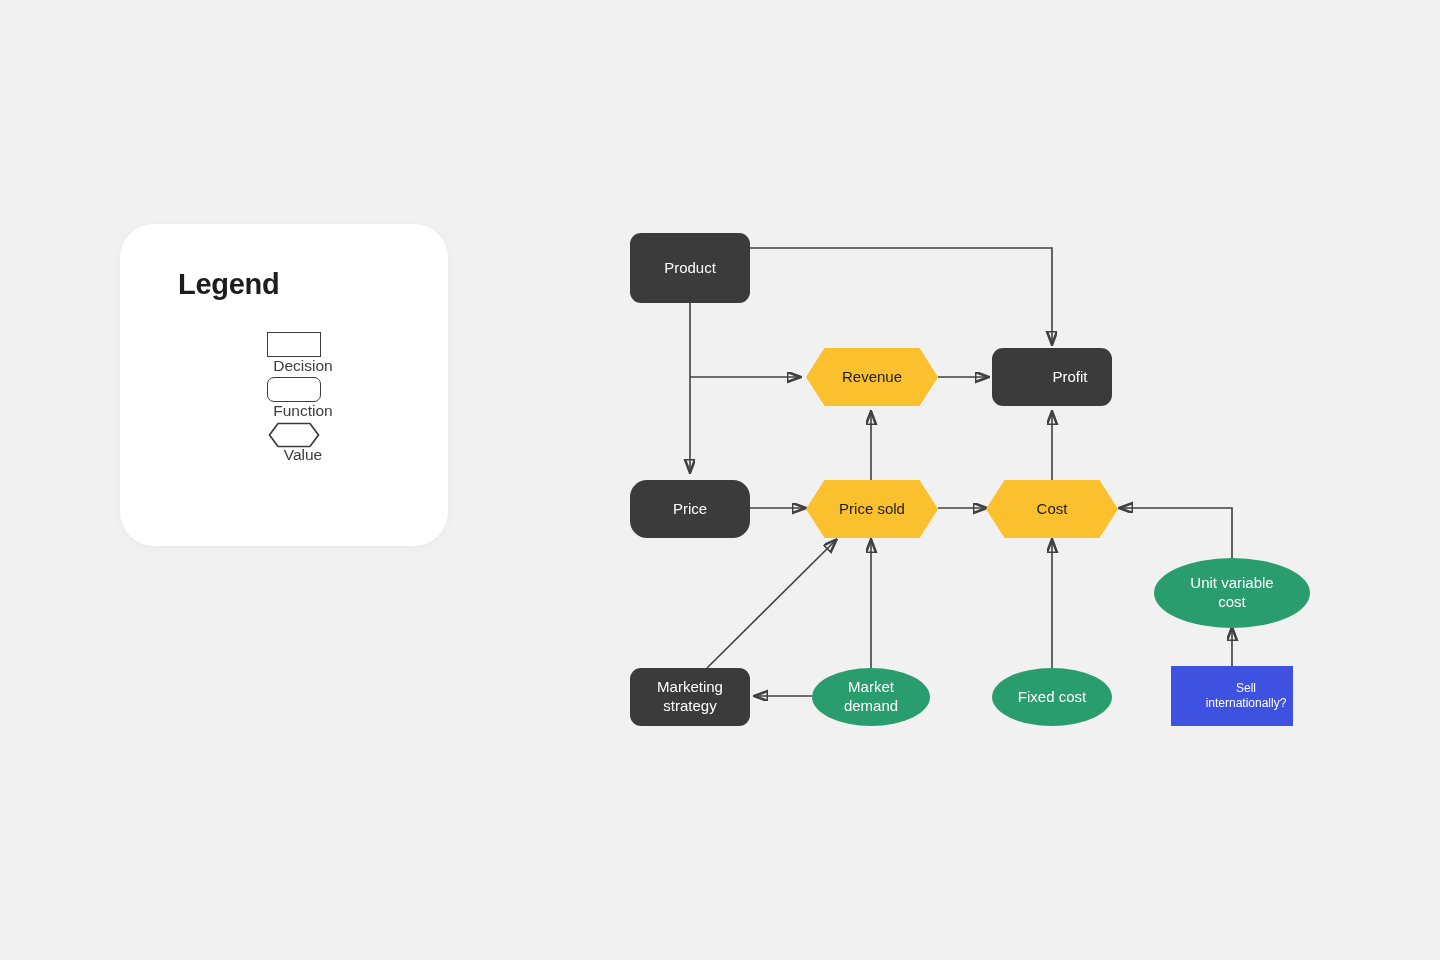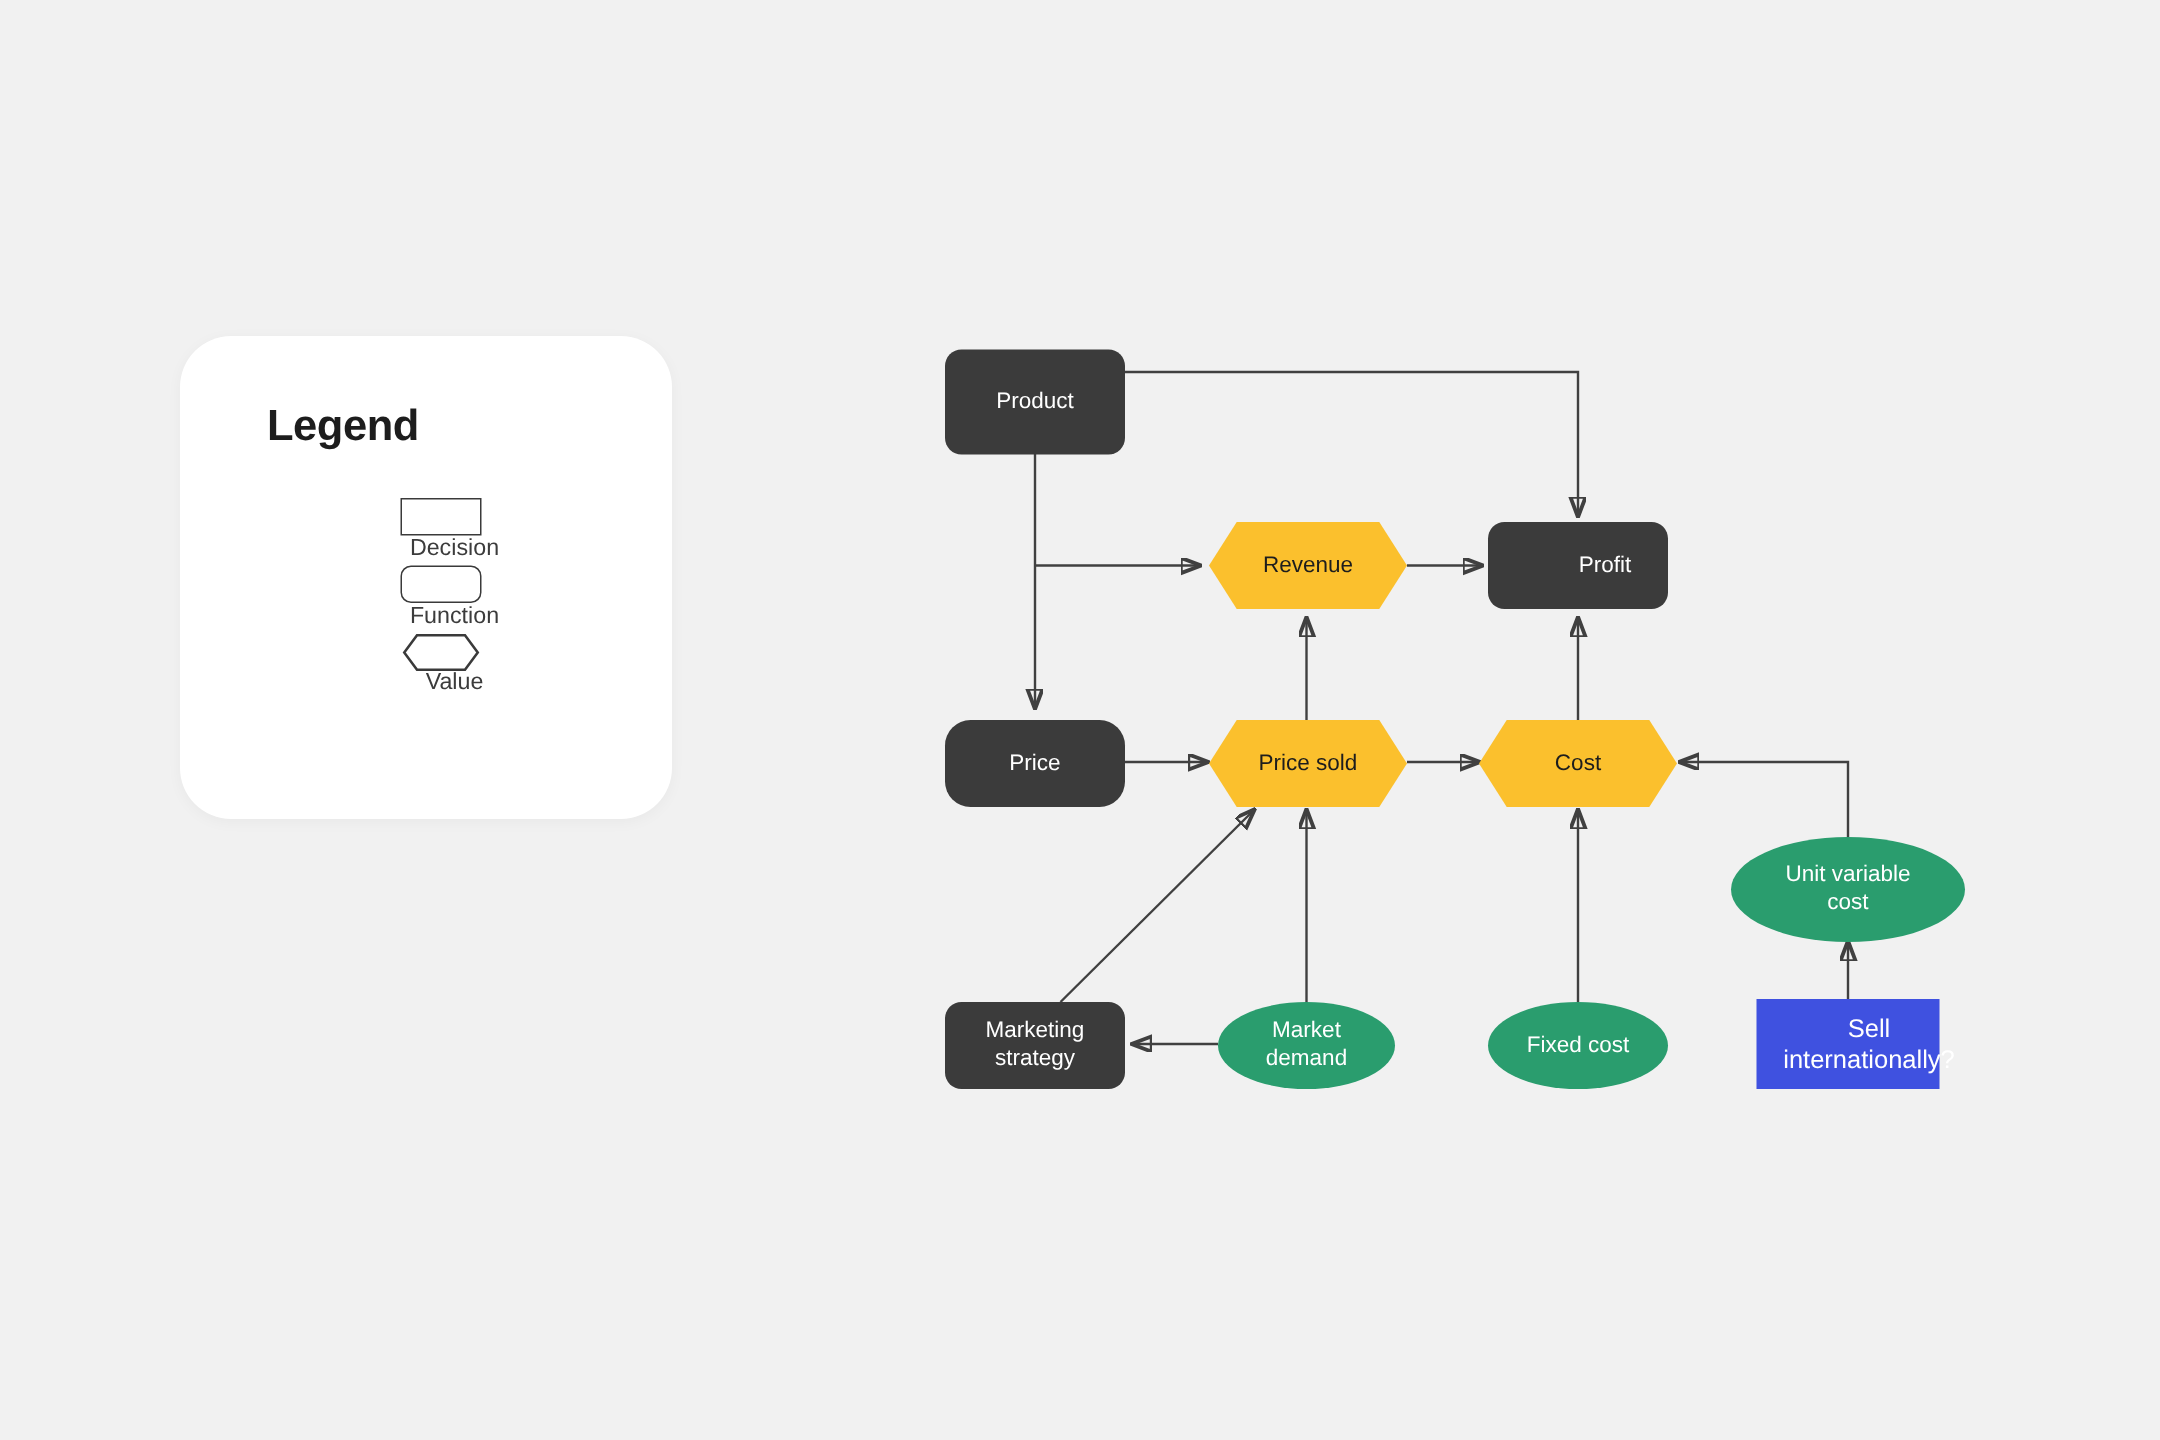--- a/index.html
+++ b/index.html
@@ -117,21 +117,21 @@
   .n-uncertainty {        
     background: #2a9d6e;
     color: #ffffff;
     border-radius: 50%;
     font-size: 15px;
   }
   .n-decision {           
     background: #3f51e0;
     color: #ffffff;
     border-radius: 0;
-    font-size: 17px;
+    font-size: 12px;
     padding-left: 28px;
   }
 
   svg#edges {
     position: absolute;
     left: 0;
     top: 0;
     width: 1440px;
     height: 960px;
     pointer-events: none;

